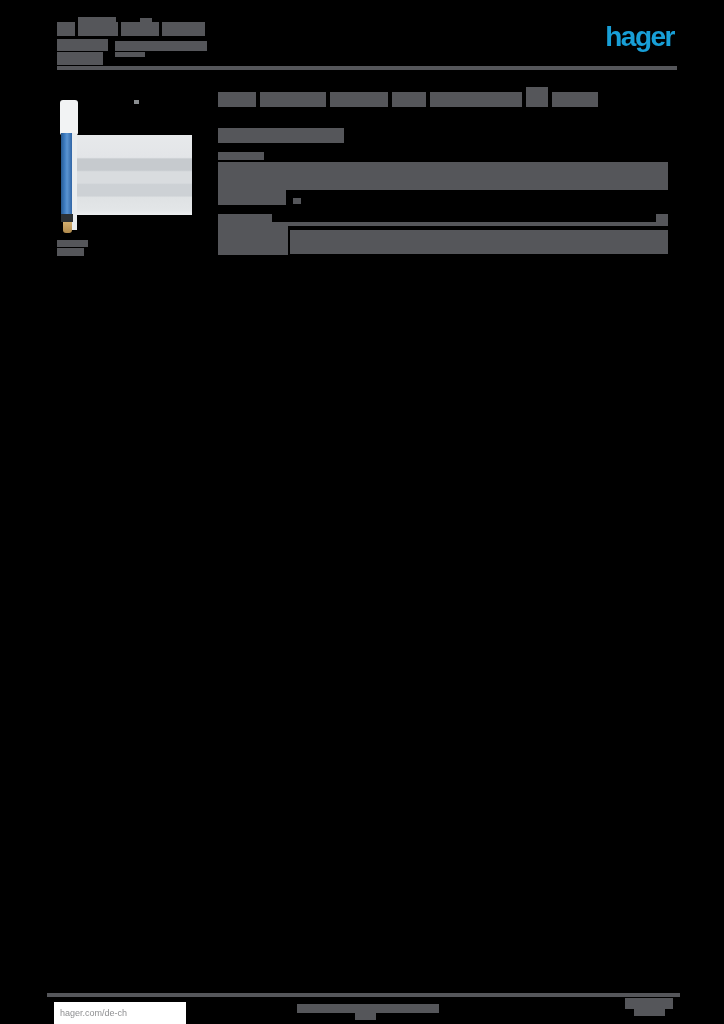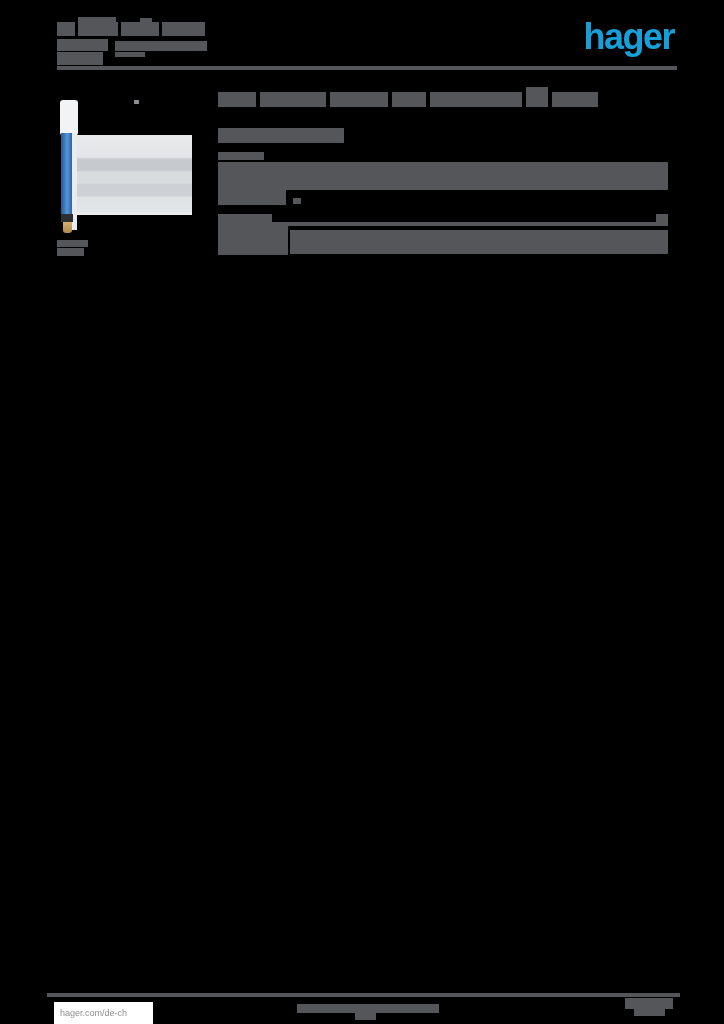--- a/index.html
+++ b/index.html
@@ -15,21 +15,21 @@
     position:relative;
     overflow:hidden;
     font-family:"Liberation Sans", sans-serif;
   }
   .bar{position:absolute;background:var(--bar-color);}
   
   .logo{
     position:absolute; right:50px; top:22px; width:120px;
     text-align:right;
     color:var(--accent-blue);
-    font-size:36px; font-weight:bold; letter-spacing:-1.5px;
+    font-size:28px; font-weight:bold; letter-spacing:-1.5px;
     line-height:30px;
   }
   .header-rule{position:absolute; left:57px; top:66px; width:620px; height:4px; background:var(--bar-color);}
   
   .backdrop{
     position:absolute; left:74px; top:135px; width:118px; height:80px;
     background:linear-gradient(to bottom,
       #e7e9eb 0%, #e3e5e8 28%,
       #c6cace 30%, #c6cace 44%,
       #d9dcdf 46%, #d9dcdf 60%,
@@ -42,21 +42,21 @@
   .pen-shaft{
     position:absolute; left:61px; top:133px; width:11px; height:82px;
     background:linear-gradient(to right,#27598f 0%, #3f7ec4 35%, #5b95d2 55%, #2f64a5 100%);
   }
   .pen-band{position:absolute; left:61px; top:214px; width:12px; height:8px; background:#2c3033;}
   .pen-tip{position:absolute; left:63px; top:222px; width:9px; height:11px; background:linear-gradient(to bottom,#d4af6e,#b08a4d); border-radius:0 0 3px 3px;}
   .pen-speck{position:absolute; left:134px; top:100px; width:5px; height:4px; background:#8a8d90;}
   
   .footer-rule{position:absolute; left:47px; top:993px; width:633px; height:4px; background:var(--bar-color);}
   .site-box{
-    position:absolute; left:54px; top:1002px; width:99px; height:22px;
+    position:absolute; left:54px; top:1002px; width:132px; height:22px;
     background:#ffffff;
     color:var(--footer-text-color);
     font-size:9px; line-height:22px; padding-left:6px;
     white-space:nowrap;
   }
 </style>
 </head>
 <body>
 
 <div>

